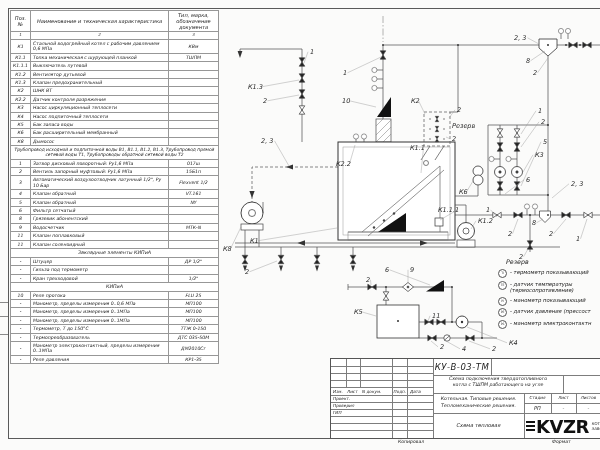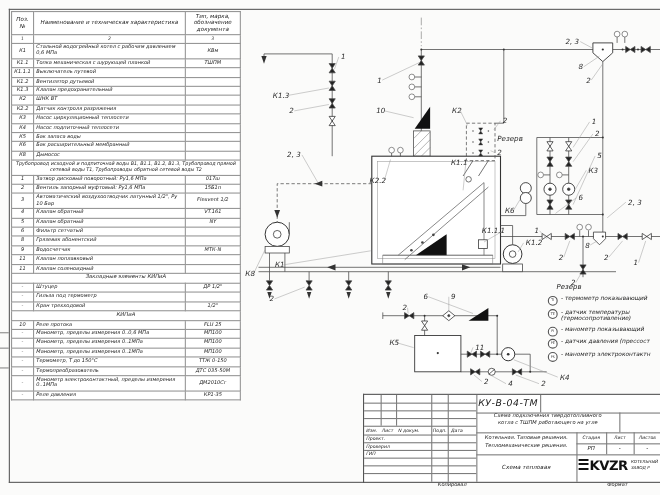--- a/index.html
+++ b/index.html
@@ -39,21 +39,21 @@
       z-index:4;font-style:italic;}
   .tb .vl{position:absolute;width:1px;background:#7d7d7d;}
   .tb .hl{position:absolute;height:1px;background:#7d7d7d;}
   .tb .t{position:absolute;font-size:4.2px;color:#222;white-space:nowrap;}
   .tb .cen{text-align:center;white-space:pre-line;}
   .doc-num{position:absolute;left:102px;top:0;width:58px;height:16px;display:flex;
            align-items:center;justify-content:center;font-size:8.5px;letter-spacing:.5px;}
   .logo{position:absolute;left:195px;top:57px;display:flex;align-items:center;font-style:normal;}
   .logo-mark{width:9px;height:12px;margin-right:1px;
              background:repeating-linear-gradient(180deg,#111 0 2px,#fff 2px 4px);}
-  .logo-name{font-size:12px;font-weight:800;letter-spacing:-.5px;color:#111;}
+  .logo-name{font-size:18px;font-weight:800;letter-spacing:-.5px;color:#111;}
   .logo-co{font-size:3.8px;line-height:1.25;margin-left:3px;white-space:pre-line;font-style:italic;}
   .footer-t{position:absolute;z-index:3;font-style:italic;font-size:4.6px;color:#222;}
 </style>
 </head>
 <body>
 
 <div class="frame"></div>
 <div class="edge-tick" style="top:302px"></div>
 <div class="edge-tick" style="top:316px"></div>
 <div class="edge-tick" style="top:334px"></div>
@@ -598,21 +598,21 @@
   <div class="hl" style="left:0;top:43px;width:102px"></div>
   <div class="hl" style="left:0;top:50px;width:102px"></div>
   <div class="hl" style="left:0;top:57px;width:102px"></div>
   <div class="hl" style="left:0;top:64px;width:102px"></div>
   <div class="hl" style="left:0;top:71px;width:102px"></div>
   <div class="hl" style="left:102px;top:16px;width:218px"></div>
   <div class="hl" style="left:102px;top:34px;width:218px"></div>
   <div class="hl" style="left:193px;top:44px;width:127px"></div>
   <div class="hl" style="left:102px;top:54px;width:218px"></div>
 
-  <div class="doc-num">КУ-В-04-ТМ</div>
+  <div class="doc-num">КУ-В-03-ТМ</div>
   <div class="t cen" style="left: 102px; top: 17px; width: 130px; font-size: 4.7px; line-height: 1.35; white-space: pre-line;">Схема подключения твердотопливного
 котла с ТШПМ работающего на угле</div>
   <div class="t" style="left:2px;top:29.5px">Изм.</div>
   <div class="t" style="left:16px;top:29.5px">Лист</div>
   <div class="t" style="left:31px;top:29.5px">N докум.</div>
   <div class="t" style="left:62.5px;top:29.5px">Подп.</div>
   <div class="t" style="left:79px;top:29.5px">Дата</div>
   <div class="t" style="left:2px;top:37px">Проект.</div>
   <div class="t" style="left:2px;top:44px">Проверил</div>
   <div class="t" style="left:2px;top:51px">ГИП</div>

